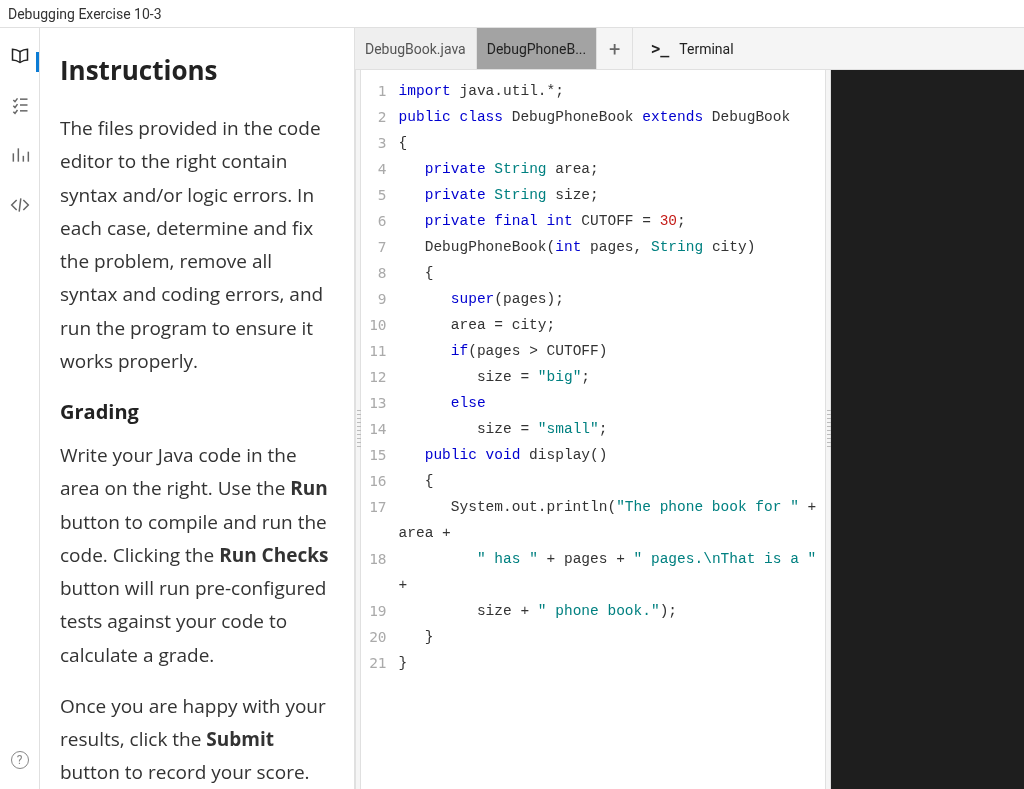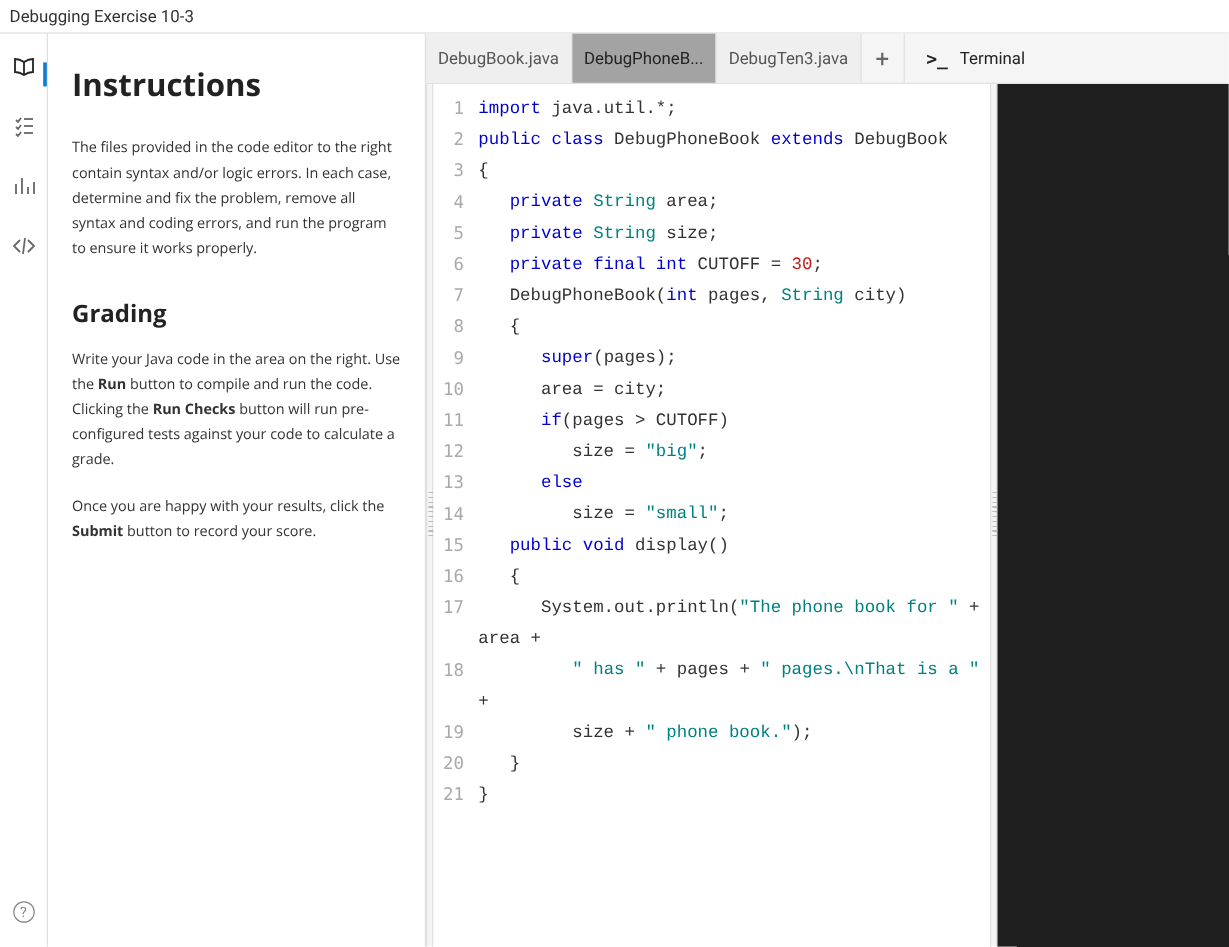--- a/index.html
+++ b/index.html
@@ -7,22 +7,22 @@
     .titlebar { height: 28px; border-bottom: 1px solid #e0e0e0; padding: 0 8px; font-size: 14px; color: #333; display: flex; align-items: center; }
     .main { display: flex; height: calc(100% - 28px); }
     .iconbar { width: 40px; border-right: 1px solid #e0e0e0; display: flex; flex-direction: column; align-items: center; padding-top: 16px; gap: 28px; position: relative; }
     .iconbar-item { width: 22px; height: 22px; display: flex; align-items: center; justify-content: center; color: #666; cursor: pointer; }
     .iconbar-item.active { color: #222; }
     .iconbar-active-marker { position: absolute; left: 36px; top: 24px; width: 3px; height: 20px; background: #0c7cd5; }
     .iconbar svg { width: 20px; height: 20px; }
     .help-icon { margin-top: auto; margin-bottom: 20px; width: 18px; height: 18px; border: 1.5px solid #888; border-radius: 50%; display: flex; align-items: center; justify-content: center; font-size: 12px; color: #888; cursor: pointer; }
     .instructions { width: 315px; border-right: 1px solid #e0e0e0; padding: 24px 20px; overflow-y: auto; }
     .instructions h1 { font-size: 26px; font-weight: 700; margin-bottom: 24px; color: #222; font-family: 'Open Sans', sans-serif; }
-    .instructions h2 { font-size: 20px; font-weight: 700; margin: 30px 0 14px; color: #222; font-family: 'Open Sans', sans-serif; }
-    .instructions p { font-size: 12px; line-height: 1.75; color: #333; margin-bottom: 18px; font-family: 'Open Sans', sans-serif; }
+    .instructions h2 { font-size: 20px; font-weight: 700; margin: 20px 0 14px; color: #222; font-family: 'Open Sans', sans-serif; }
+    .instructions p { font-size: 19px; line-height: 1.75; color: #333; margin-bottom: 18px; font-family: 'Open Sans', sans-serif; }
     .instructions b { font-weight: 700; }
     .editor-area { flex: 1; display: flex; flex-direction: column; min-width: 0; }
     .tabs { height: 42px; display: flex; align-items: stretch; border-bottom: 1px solid #e0e0e0; background: #f5f5f5; }
     .tab { padding: 0 10px; display: flex; align-items: center; font-size: 14px; color: #555; border-right: 1px solid #e0e0e0; cursor: pointer; background: #efefef; white-space: nowrap; }
     .tab.active { background: #a3a3a3; color: #222; }
     .tab-add { width: 36px; display: flex; align-items: center; justify-content: center; font-size: 20px; color: #666; cursor: pointer; border-right: 1px solid #e0e0e0; }
     .terminal-tab { padding: 0 18px; display: flex; align-items: center; gap: 10px; font-size: 14px; color: #222; cursor: pointer; }
     .terminal-prompt { font-family: monospace; font-weight: 700; font-size: 15px; }
     .editor-body { flex: 1; display: flex; min-height: 0; }
     .code-panel { flex: 1; display: flex; overflow: auto; font-family: 'Menlo', 'Consolas', monospace; font-size: 14.5px; line-height: 26px; }
@@ -92,21 +92,20 @@
     </p>
     <p>
       <span>Once you are happy with your results, click the </span><b>Submit</b><span> button to record your score.</span>
     </p>
   </div>
 
   <div class="editor-area">
     <div class="tabs">
       <div class="tab">DebugBook.java</div>
       <div class="tab active">DebugPhoneB...</div>
-      <div class="tab">DebugTen3.java</div>
       <div class="tab-add">+</div>
       <div class="terminal-tab">
         <span class="terminal-prompt">&gt;_</span>
         <span>Terminal</span>
       </div>
     </div>
     <div class="editor-body">
       <div class="resize-handle">
           <div class="resize-grip"></div>
         </div>

